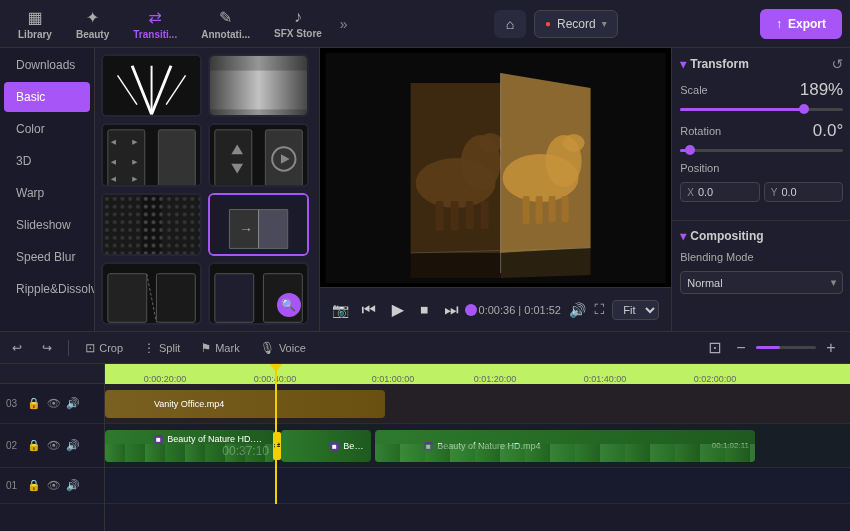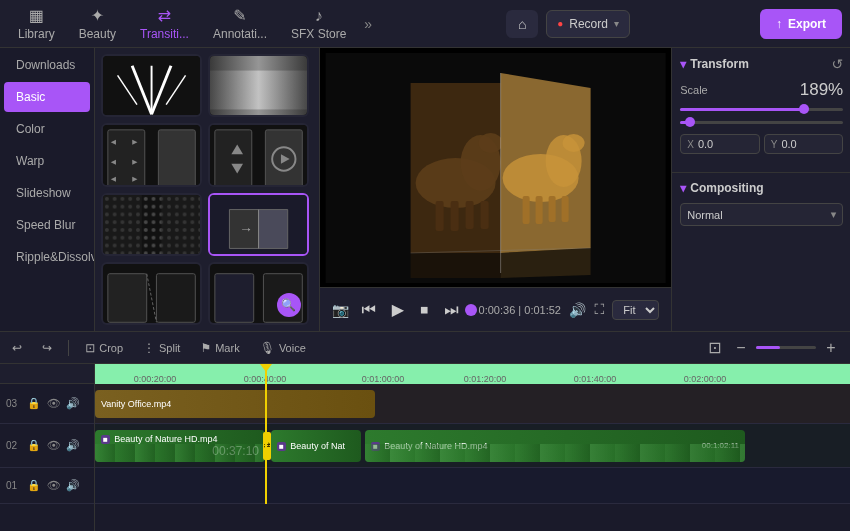--- a/index.html
+++ b/index.html
@@ -36,21 +36,21 @@
       padding: 4px 10px;
       cursor: pointer;
       border-radius: 6px;
       font-size: 11px;
       color: #aaa;
       gap: 2px;
       min-width: 52px;
     }
     .nav-btn.active { color: #a855f7; }
     .nav-btn .icon { font-size: 16px; }
-    .nav-btn-label { font-size: 12px; }
+    .nav-btn-label { font-size: 10px; font-weight: bold; }
     .more-btn {
       color: #888;
       padding: 4px;
       cursor: pointer;
       font-size: 14px;
     }
     .top-bar-center {
       flex: 1;
       display: flex;
       justify-content: center;
@@ -411,21 +411,21 @@
       height: 100%;
       background: #a855f7;
       border-radius: 2px;
     }
     .timeline-body {
       display: flex;
       flex: 1;
       overflow: hidden;
     }
     .timeline-track-labels {
-      width: 95px;
+      width: 105px;
       background: #1a1a2a;
       border-right: 1px solid #333;
       display: flex;
       flex-direction: column;
     }
     .track-ruler {
       height: 20px;
       background: #1e1e2e;
       border-bottom: 1px solid #333;
     }
@@ -439,21 +439,21 @@
     .track-label-num { font-size: 10px; color: #888; min-width: 16px; }
     .track-icon-btn { background: none; border: none; color: #888; cursor: pointer; font-size: 11px; padding: 1px; }
     .timeline-content {
       flex: 1;
       overflow-x: auto;
       overflow-y: hidden;
       position: relative;
     }
     .ruler {
       height: 20px;
-      background: #86efac;
+      background: #bef264;
       position: relative;
       display: flex;
       align-items: center;
       overflow: hidden;
     }
     .ruler-marks {
       display: flex;
       position: absolute;
       top: 0;
       left: 0;
@@ -497,20 +497,21 @@
       display: flex;
       align-items: center;
     }
     .track-clip {
       position: absolute;
       height: 32px;
       border-radius: 4px;
       overflow: hidden;
       display: flex;
       align-items: center;
+      padding-left: 43px;
     }
     .track-clip-inner {
       padding: 2px 6px;
       font-size: 9px;
       color: #fff;
       white-space: nowrap;
       overflow: hidden;
       text-overflow: ellipsis;
       width: 100%;
     }
@@ -606,20 +607,21 @@
 
 <div class="main-area">
 
   <div class="left-panel">
     <div class="left-panel-grid">
 
       <div class="category-list">
         <div class="category-item">Downloads</div>
         <div class="category-item active">Basic</div>
         <div class="category-item">Color</div>
+        <div class="category-item">3D</div>
         <div class="category-item">Warp</div>
         <div class="category-item">Slideshow</div>
         <div class="category-item">Speed Blur</div>
         <div class="category-item">Ripple&amp;Dissolve</div>
       </div>
 
       <div class="grid-area">
 
         <div class="thumb-box">
           <div class="thumb-img">
@@ -812,43 +814,53 @@
 
           <div class="prop-row">
             <span class="prop-label">Scale</span>
             <span class="prop-value">189%</span>
           </div>
           <div class="slider-track">
             <div class="slider-fill-scale"></div>
             <div class="slider-thumb" style="left:73%;"></div>
           </div>
 
+          <div class="prop-row">
+            <span class="prop-label">Rotation</span>
+            <span class="prop-value">0.0°</span>
+          </div>
           <div class="slider-track">
             <div class="slider-fill-rotation"></div>
             <div class="slider-thumb" style="left:3%;"></div>
           </div>
 
+          <div class="prop-row">
+            <span class="prop-label">Position</span>
+          </div>
           <div class="xy-row">
             <div class="xy-input">
               <span class="xy-label">X</span>
               <span>0.0</span>
             </div>
             <div class="xy-input">
               <span class="xy-label">Y</span>
               <span>0.0</span>
             </div>
           </div>
         </div>
 
         <div class="compositing-section">
           <div class="right-section-header">
             <span class="right-section-title">
               <span style="color:#a855f7;">▾</span>
               <span>Compositing</span>
             </span>
+          </div>
+          <div class="prop-row">
+            <span class="prop-label">Blending Mode</span>
           </div>
           <div style="position:relative;">
             <div class="blend-mode-select">
               <span>Normal</span>
               <span style="float:right;color:#888;">▾</span>
             </div>
           </div>
         </div>
       </div>
     </div>

